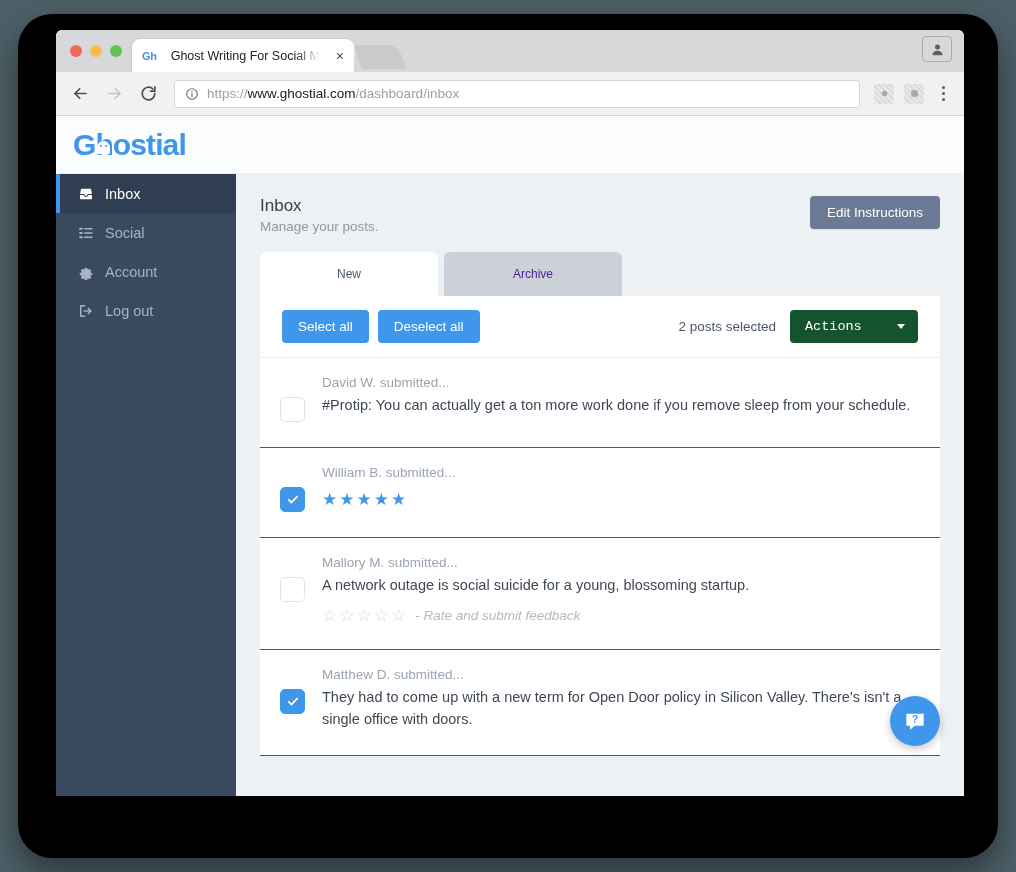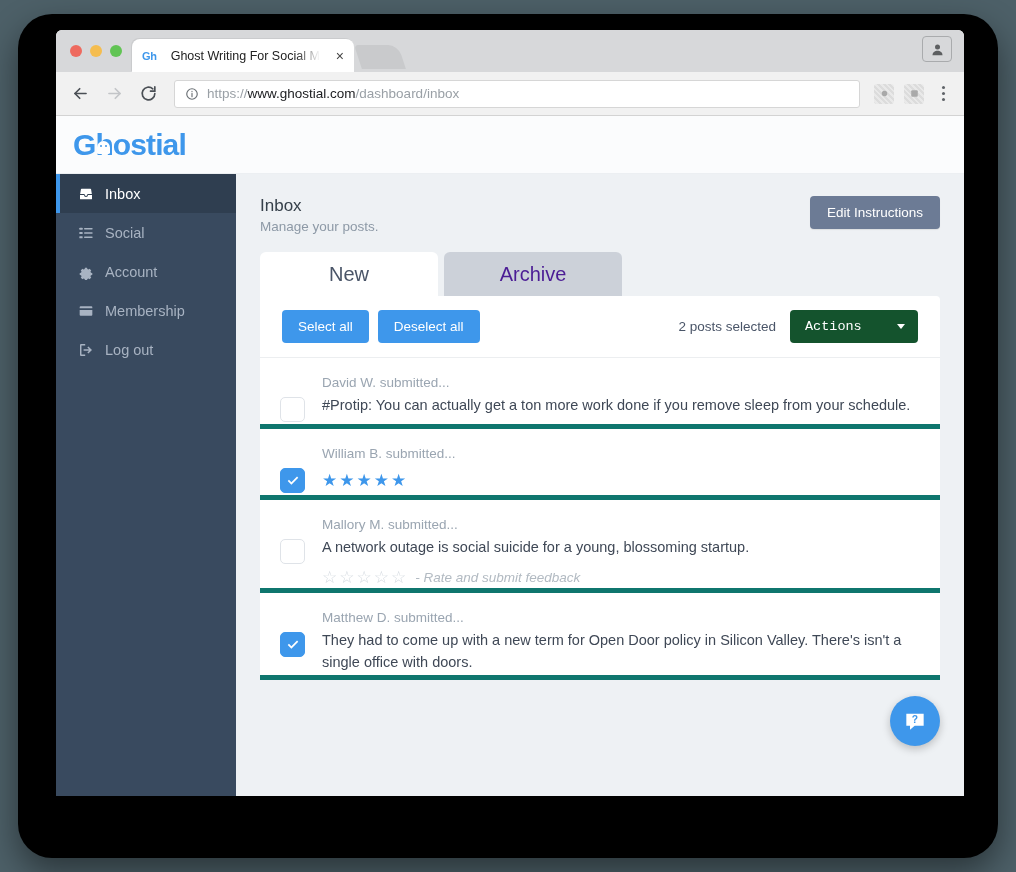--- a/index.html
+++ b/index.html
@@ -151,21 +151,21 @@
     background: #6c7b95; color: #fff; border: none;
     border-radius: 4px; padding: 9px 17px;
     font-size: 13.5px; font-family: inherit; cursor: pointer;
     box-shadow: 0 1px 1px rgba(0,0,0,.08);
   }
 
   .tabs { display: flex; margin-top: 18px; align-items: flex-end; }
   .utab {
     width: 178px; height: 44px;
     display: flex; align-items: center; justify-content: center;
-    font-size: 20px; border-radius: 6px 6px 0 0;
+    font-size: 12px; border-radius: 6px 6px 0 0;
     cursor: pointer;
   }
   .utab.active { background: #fff; color: #4a5568; }
   .utab.idle { background: #ccd1d9; color: #4c1d95; margin-left: 6px; }
 
   .panel { background: #fff; border-radius: 0 4px 0 0; flex: 1; min-height: 0; }
 
   .actionbar {
     display: flex; align-items: center; padding: 14px 22px;
     border-bottom: 1px solid #eceef0;
@@ -185,22 +185,22 @@
     min-width: 128px;
   }
   .btn-actions .caret {
     margin-left: auto; margin-right: 13px;
     border-left: 4px solid transparent; border-right: 4px solid transparent;
     border-top: 5px solid #fff;
   }
 
   
   .post {
-    display: flex; padding: 17px 22px 2px 20px; gap: 17px;
-    border-bottom: 5px solid #0f766e;
+    display: flex; padding: 17px 22px 25px 20px; gap: 17px;
+    border-bottom: 1px solid #0f766e;
   }
   .cbox {
     width: 25px; height: 25px; border-radius: 5px; flex: none;
     margin-top: 22px; cursor: pointer;
     border: 1px solid #dfe3e8; background: #fff;
   }
   .cbox.checked {
     background: #3e97eb; border-color: #3e97eb;
     display: flex; align-items: center; justify-content: center;
   }
@@ -333,28 +333,20 @@
             </span>
             <span>Social</span>
           </div>
           <div class="navitem">
             <span class="ic">
               <svg viewBox="0 0 24 24">
                   <path d="M12 8.3a3.7 3.7 0 1 0 0 7.4 3.7 3.7 0 0 0 0-7.4zm9.4 5.1l-2-.4a7.6 7.6 0 0 0-.7-1.7l1.2-1.7-2.5-2.5-1.7 1.2a7.6 7.6 0 0 0-1.7-.7l-.4-2h-3.2l-.4 2a7.6 7.6 0 0 0-1.7.7L6.6 7.1 4.1 9.6l1.2 1.7a7.6 7.6 0 0 0-.7 1.7l-2 .4v3.2l2 .4c.17.6.4 1.17.7 1.7l-1.2 1.7 2.5 2.5 1.7-1.2c.53.3 1.1.53 1.7.7l.4 2h3.2l.4-2c.6-.17 1.17-.4 1.7-.7l1.7 1.2 2.5-2.5-1.2-1.7c.3-.53.53-1.1.7-1.7l2-.4z"></path>
                 </svg>
             </span>
             <span>Account</span>
-          </div>
-          <div class="navitem">
-            <span class="ic">
-              <svg viewBox="0 0 24 24">
-                  <path d="M2.5 6.5A1.5 1.5 0 0 1 4 5h16a1.5 1.5 0 0 1 1.5 1.5V8h-19V6.5zM2.5 10.5h19V17.5A1.5 1.5 0 0 1 20 19H4a1.5 1.5 0 0 1-1.5-1.5v-7zM4.6 14.4h5v2h-5z"></path>
-                </svg>
-            </span>
-            <span>Membership</span>
           </div>
           <div class="navitem">
             <span class="ic">
               <svg viewBox="0 0 24 24">
                   <path d="M3 4.6a1.6 1.6 0 0 1 1.6-1.6h6.2v2.2H5.2v13.6h5.6V21H4.6A1.6 1.6 0 0 1 3 19.4V4.6zM15.6 6.7l-1.6 1.6 2.6 2.6H8.4v2.2h8.2l-2.6 2.6 1.6 1.6L21 12l-5.4-5.3z"></path>
                 </svg>
             </span>
             <span>Log out</span>
           </div>
         </nav>

